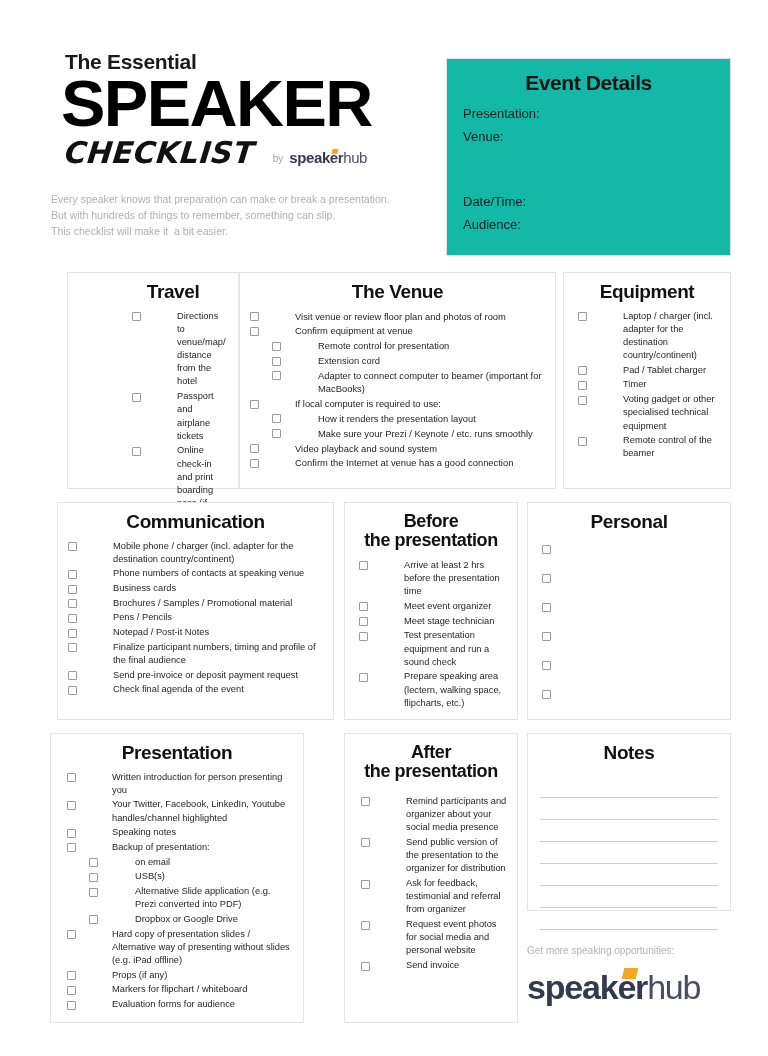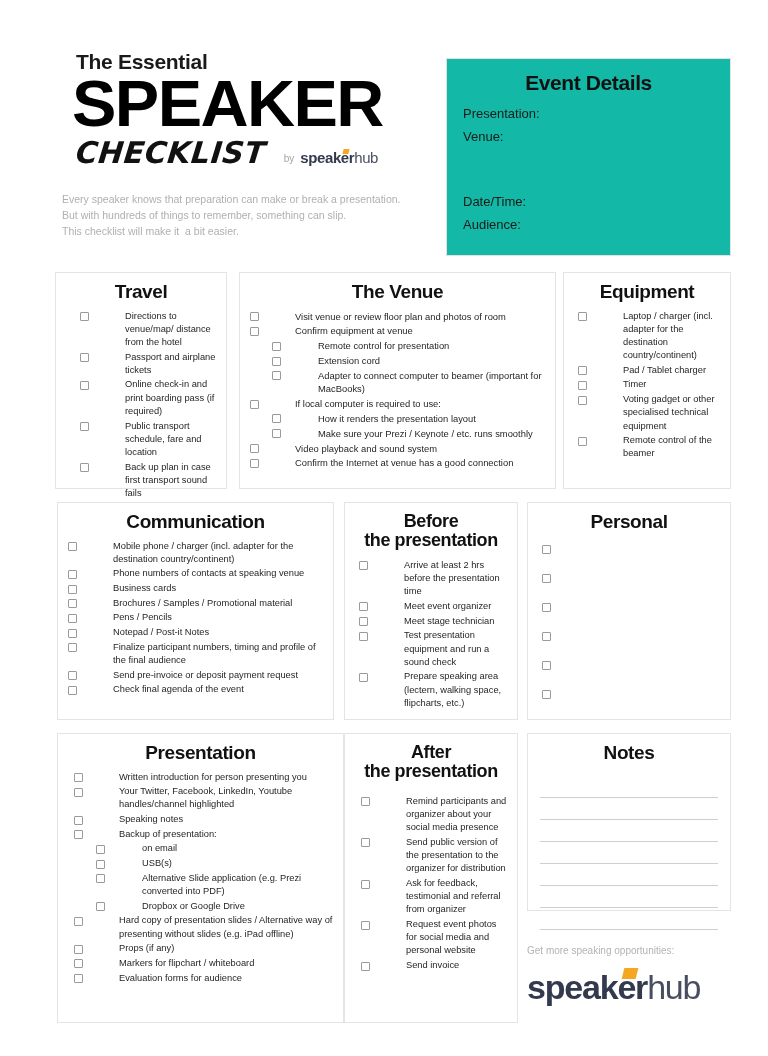--- a/index.html
+++ b/index.html
@@ -19,21 +19,21 @@
     position: absolute;
     left: 0; top: 0;
     width: 768px;
     height: 1056px;
     background: #ffffff;
   }
 
   
   .header {
     position: absolute;
-    left: 54px;
+    left: 43px;
     top: 50px;
     width: 380px;
   }
   .kicker {
     font-size: 21px;
     font-weight: bold;
     letter-spacing: -0.3px;
     color: #1a1a1a;
     line-height: 1.1;
     margin: 0 0 2px 22px;
@@ -161,29 +161,29 @@
     background: #fff;
     border-radius: 1px;
     margin-top: 2.5px;
     margin-right: 8px;
   }
   li .txt { flex: 1 1 auto; }
   li.indent { margin-left: 22px; }
   li.indent .cb, li.indent2 .cb { margin-right: 9px; }
 
   
-  #panel-travel   { left: 55px;  top: 272px; width: 172px; height: 217px; }
+  #panel-travel   { left: 67px;  top: 272px; width: 172px; height: 217px; padding-left: 40px; }
   #panel-venue    { left: 239px; top: 272px; width: 317px; height: 217px; }
   #panel-equip    { left: 563px; top: 272px; width: 168px; height: 217px; }
 
   #panel-comm     { left: 57px;  top: 502px; width: 277px; height: 218px; }
   #panel-before   { left: 344px; top: 502px; width: 174px; height: 218px; }
   #panel-personal { left: 527px; top: 502px; width: 204px; height: 218px; }
 
-  #panel-present  { left: 57px;  top: 733px; width: 287px; height: 290px; }
+  #panel-present  { left: 50px;  top: 733px; width: 254px; height: 290px; }
   #panel-after    { left: 344px; top: 733px; width: 174px; height: 290px; }
   #panel-notes    { left: 527px; top: 733px; width: 204px; height: 178px; }
 
   #panel-travel ul.cl   { padding: 0 10px 0 24px; }
   #panel-venue ul.cl    { padding: 0 8px 0 10px; }
   #panel-equip ul.cl    { padding: 0 8px 0 14px; }
   #panel-comm ul.cl     { padding: 0 12px 0 10px; }
   #panel-before ul.cl   { padding: 0 8px 0 14px; margin-top: 8px; }
   #panel-personal ul.cl { padding: 0 8px 0 14px; margin-top: 10px; }
   #panel-present ul.cl  { padding: 0 10px 0 16px; }

